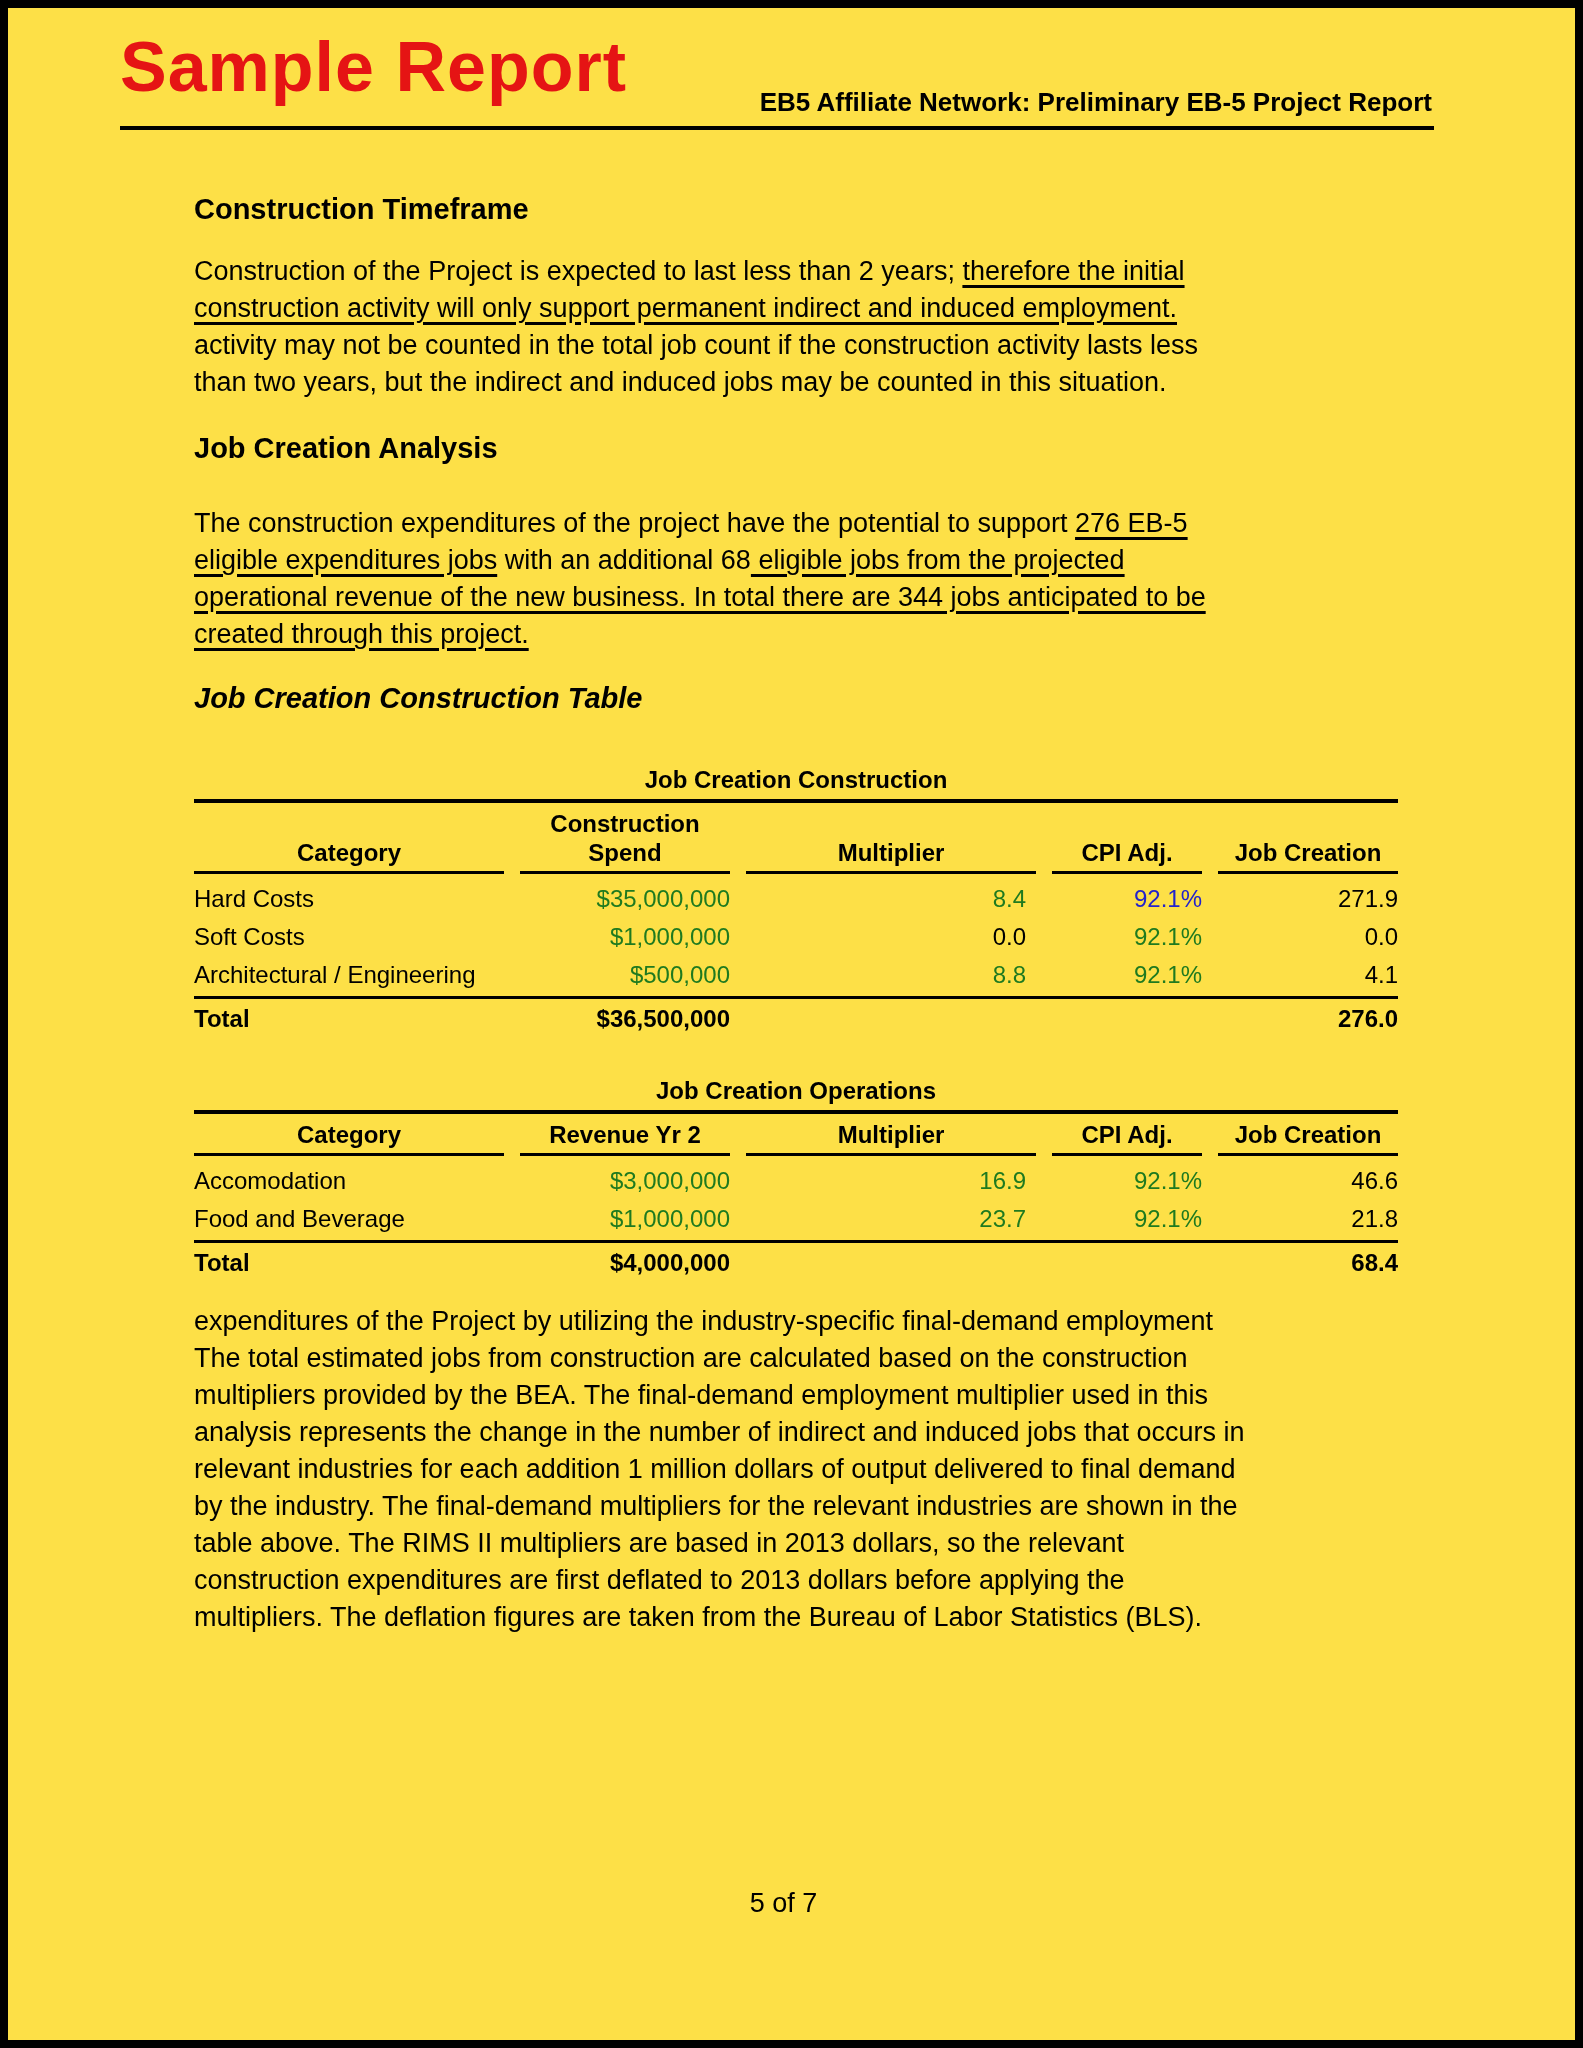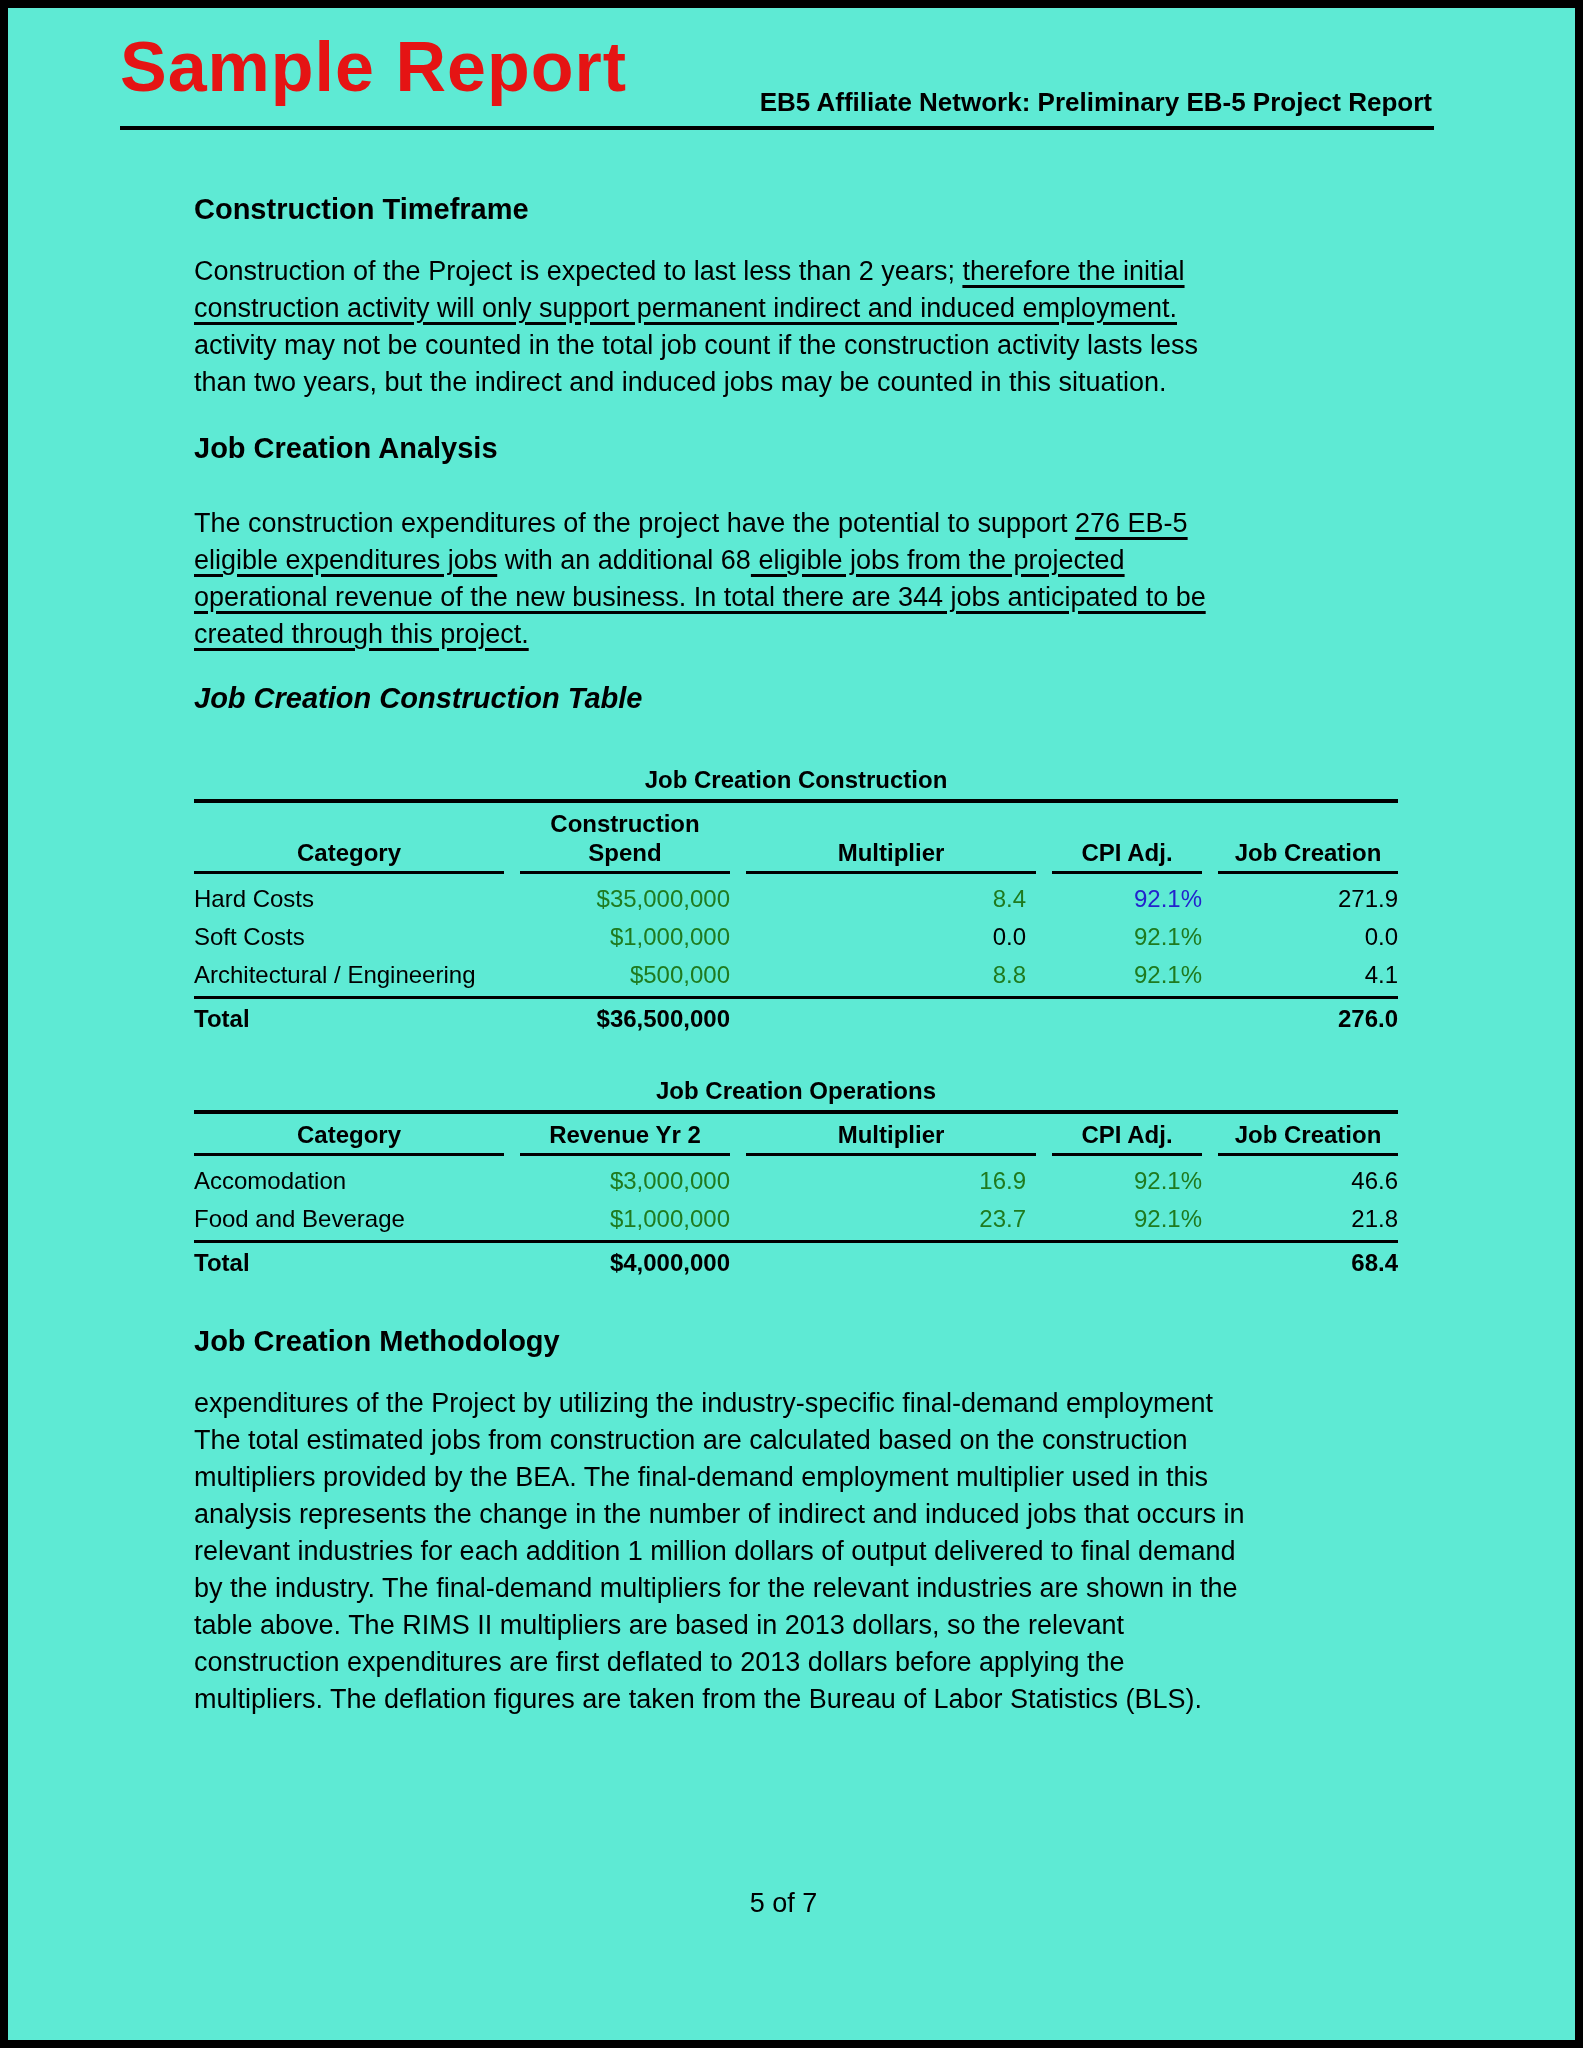--- a/index.html
+++ b/index.html
@@ -1,21 +1,21 @@
 <!DOCTYPE html>
 <html style="--red: #e51414; --green: #1f7a1f; --blue: #2323cc;"><head>
 <meta charset="utf-8">
 <style>
   html,body { margin:0; padding:0; background:#ffffff; }
   .page {
     position:relative;
     width:1583px; height:2048px;
     box-sizing:border-box;
     border:8px solid #000;
-    background:#5eead4;
+    background:#fde047;
     color:#000;
     font-family:"Liberation Sans", sans-serif;
     overflow:hidden;
   }
   
   .page-header {
     margin:24px 141px 0 112px;
     border-bottom:4px solid #000;
     display:flex;
     align-items:flex-end;
@@ -191,21 +191,20 @@
           <div class="jt-td col4">21.8</div>
           <div class="jt-midrule"></div>
           <div class="jt-td jt-total col0">Total</div>
           <div class="jt-td jt-total col1">$4,000,000</div>
           <div class="jt-td jt-total col2"></div>
           <div class="jt-td jt-total col3"></div>
           <div class="jt-td jt-total col4">68.4</div>
         </div>
       </section>
 
-    <h2 class="section-heading methodology">Job Creation Methodology</h2>
     <div class="paragraph">
         <div class="line"><span>expenditures of the Project by utilizing the industry-specific final-demand employment</span></div>
         <div class="line"><span>The total estimated jobs from construction are calculated based on the construction</span></div>
         <div class="line"><span>multipliers provided by the BEA. The final-demand employment multiplier used in this</span></div>
         <div class="line"><span>analysis represents the change in the number of indirect and induced jobs that occurs in</span></div>
         <div class="line"><span>relevant industries for each addition 1 million dollars of output delivered to final demand</span></div>
         <div class="line"><span>by the industry. The final-demand multipliers for the relevant industries are shown in the</span></div>
         <div class="line"><span>table above. The RIMS II multipliers are based in 2013 dollars, so the relevant</span></div>
         <div class="line"><span>construction expenditures are first deflated to 2013 dollars before applying the</span></div>
         <div class="line"><span>multipliers. The deflation figures are taken from the Bureau of Labor Statistics (BLS).</span></div>

